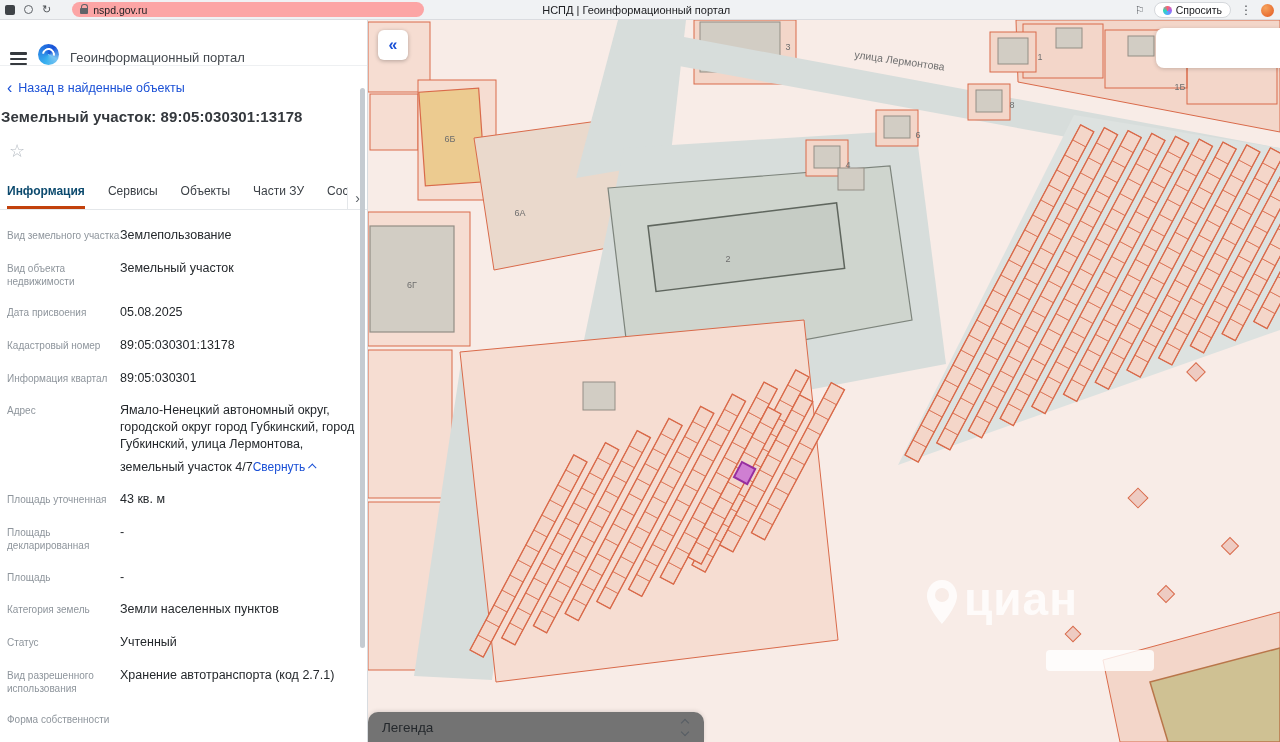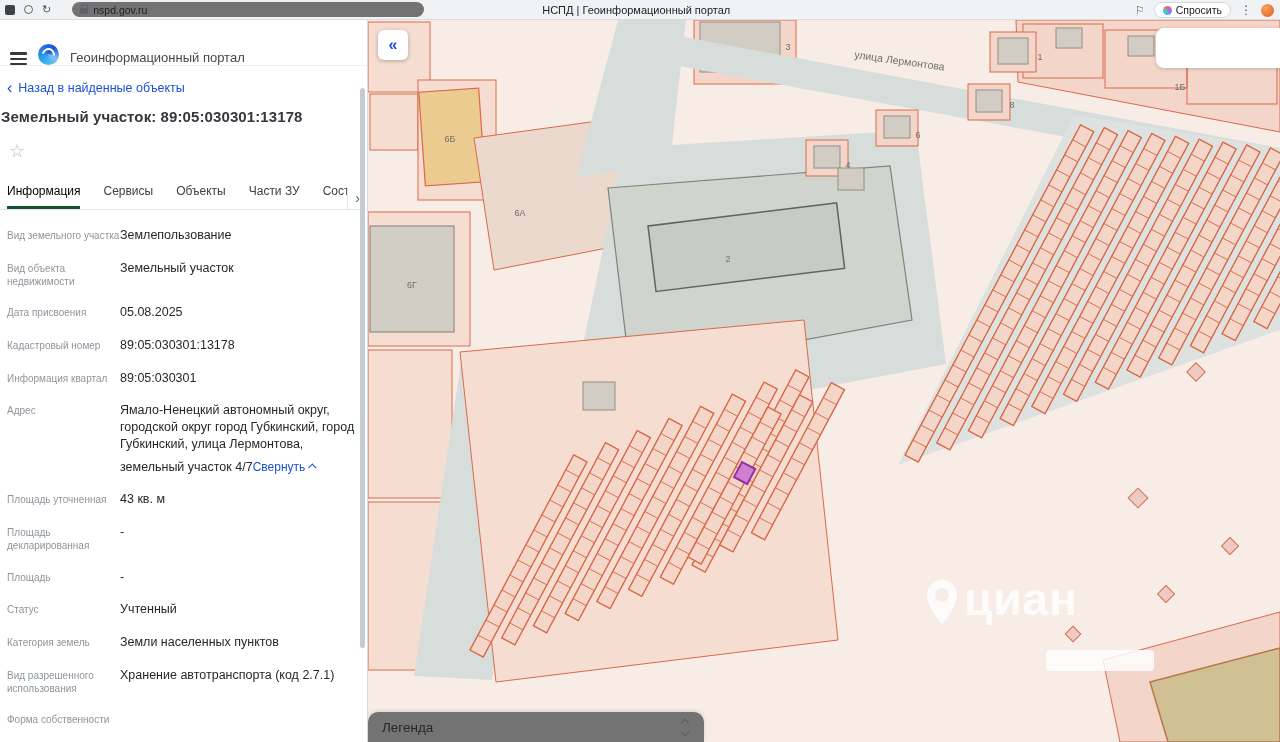--- a/index.html
+++ b/index.html
@@ -5,21 +5,21 @@
   *{margin:0;padding:0;box-sizing:border-box}
   html,body{width:1280px;height:742px;overflow:hidden}
   body{font-family:"Liberation Sans",sans-serif;background:#fff;position:relative}
 
   
   .browser-bar{height:20px;background:#f0f2f4;border-bottom:1px solid #dadce0;display:flex;align-items:center;position:relative;font-size:11px;color:#3c4043}
   .bb-left{display:flex;align-items:center;gap:9px;padding-left:5px}
   .sq-icon{width:10px;height:10px;background:#3f4347;border-radius:2px}
   .ring-icon{width:9px;height:9px;border:1.5px solid #5f6368;border-radius:50%}
   .reload-icon{font-size:11px;color:#4a4e52;line-height:1}
-  .url-pill{display:flex;align-items:center;gap:5px;width:352px;height:15px;background:#737373;border-radius:8px;margin-left:12px;padding:0 8px;font-size:10.5px;color:#202124}
+  .url-pill{display:flex;align-items:center;gap:5px;width:352px;height:15px;background:#fca5a5;border-radius:8px;margin-left:12px;padding:0 8px;font-size:10.5px;color:#202124}
   .lock{width:8px;height:6px;background:#5f6368;border-radius:1px;position:relative;margin-top:2px}
   .lock:before{content:'';position:absolute;top:-4px;left:1px;width:5px;height:4px;border:1px solid #5f6368;border-bottom:none;border-radius:3px 3px 0 0}
   .bb-title{position:absolute;left:50%;transform:translateX(-52%);font-size:11px;color:#202124;white-space:nowrap}
   .bb-right{position:absolute;right:6px;top:0;height:20px;display:flex;align-items:center;gap:9px}
   .flag-icon{font-size:11px;color:#5f6368;line-height:1}
   .ask-btn{display:flex;align-items:center;gap:4px;background:#fff;border:1px solid #d5d8dc;border-radius:9px;height:16px;padding:0 8px;font-size:10.5px;color:#202124}
   .ask-icon{width:9px;height:9px;border-radius:50%;background:conic-gradient(#ff5f6d,#a166f2,#4facfe,#2bd9b8,#ff5f6d)}
   .dots-icon{font-size:12px;color:#4a4e52}
   .avatar{width:13px;height:13px;border-radius:50%;background:radial-gradient(circle at 35% 30%,#f6a35c,#e25822)}
 
@@ -35,21 +35,21 @@
   .logo{width:21px;height:21px;border-radius:50%;background:conic-gradient(from 200deg,#39b1ef,#1851d8 55%,#7ac4f2,#39b1ef);position:relative;flex:none}
   .logo:after{content:'';position:absolute;inset:4px;border-radius:50%;border:2.5px solid #fff;border-left-color:transparent;border-bottom-color:transparent;transform:rotate(-35deg)}
   .portal-title{font-size:13px;color:#43484e}
   .back{display:flex;align-items:center;gap:6px;color:#1a50d6;font-size:12.5px;margin:15px 0 0 7px;cursor:pointer;text-decoration:none}
   .back .bk{font-size:16px;line-height:10px}
   .obj-title{font-size:15px;font-weight:600;color:#34383d;margin:13px 10px 0 1px;letter-spacing:.1px}
   .star{font-size:18px;color:#b6bcc3;margin:15px 0 0 9px;cursor:pointer;width:20px}
   .tabs-row{display:flex;align-items:flex-end;border-bottom:1px solid #e4e7ea;margin-top:16px;padding-left:7px;position:relative}
   .tabs{display:flex;gap:23px;overflow:hidden;white-space:nowrap;flex:1}
   .tab{font-size:12px;color:#3c4147;padding:6px 0 8px 0;cursor:pointer;flex:none}
-  .tab.active{font-weight:400;color:#000000;border-bottom:3px solid #14532d}
+  .tab.active{font-weight:700;color:#0c4a6e;border-bottom:3px solid #c2410c}
   .tabs-more{flex:none;width:20px;height:22px;display:flex;align-items:center;justify-content:center;font-size:14px;color:#5a6066;cursor:pointer;border-left:1px solid #e4e7ea;background:#fff}
   .fields{padding:17px 12px 0 7px}
   .field{display:flex;margin-bottom:16px}
   .flabel{width:113px;flex:none;font-size:10px;color:#8e959c;line-height:1.32;padding-top:2px}
   .fvalue{font-size:12.5px;color:#24282c;line-height:1.34}
   .collapse-link{display:inline-flex;align-items:center;gap:5px;color:#1a50d6;font-size:12px;margin-top:6px;cursor:pointer}
   .caret-up{width:6px;height:6px;border-left:1.6px solid #1a50d6;border-top:1.6px solid #1a50d6;transform:rotate(45deg) translateY(1px);display:inline-block}
   .scroll-thumb{position:absolute;right:2px;top:68px;width:5px;height:560px;background:#c5cbd1;border-radius:3px;cursor:pointer}
 
   
@@ -154,26 +154,26 @@
         </div>
         <div class="field">
           <div class="flabel">Площадь декларированная</div>
           <div class="fvalue">-</div>
         </div>
         <div class="field">
           <div class="flabel">Площадь</div>
           <div class="fvalue">-</div>
         </div>
         <div class="field">
+          <div class="flabel">Категория земель</div>
+          <div class="fvalue">Земли населенных пунктов</div>
+        </div>
+        <div class="field">
           <div class="flabel">Статус</div>
           <div class="fvalue">Учтенный</div>
-        </div>
-        <div class="field">
-          <div class="flabel">Категория земель</div>
-          <div class="fvalue">Земли населенных пунктов</div>
         </div>
         <div class="field">
           <div class="flabel">Вид разрешенного использования</div>
           <div class="fvalue">Хранение автотранспорта (код 2.7.1)</div>
         </div>
         <div class="field">
           <div class="flabel">Форма собственности</div>
           <div class="fvalue"></div>
         </div>
       </div>

